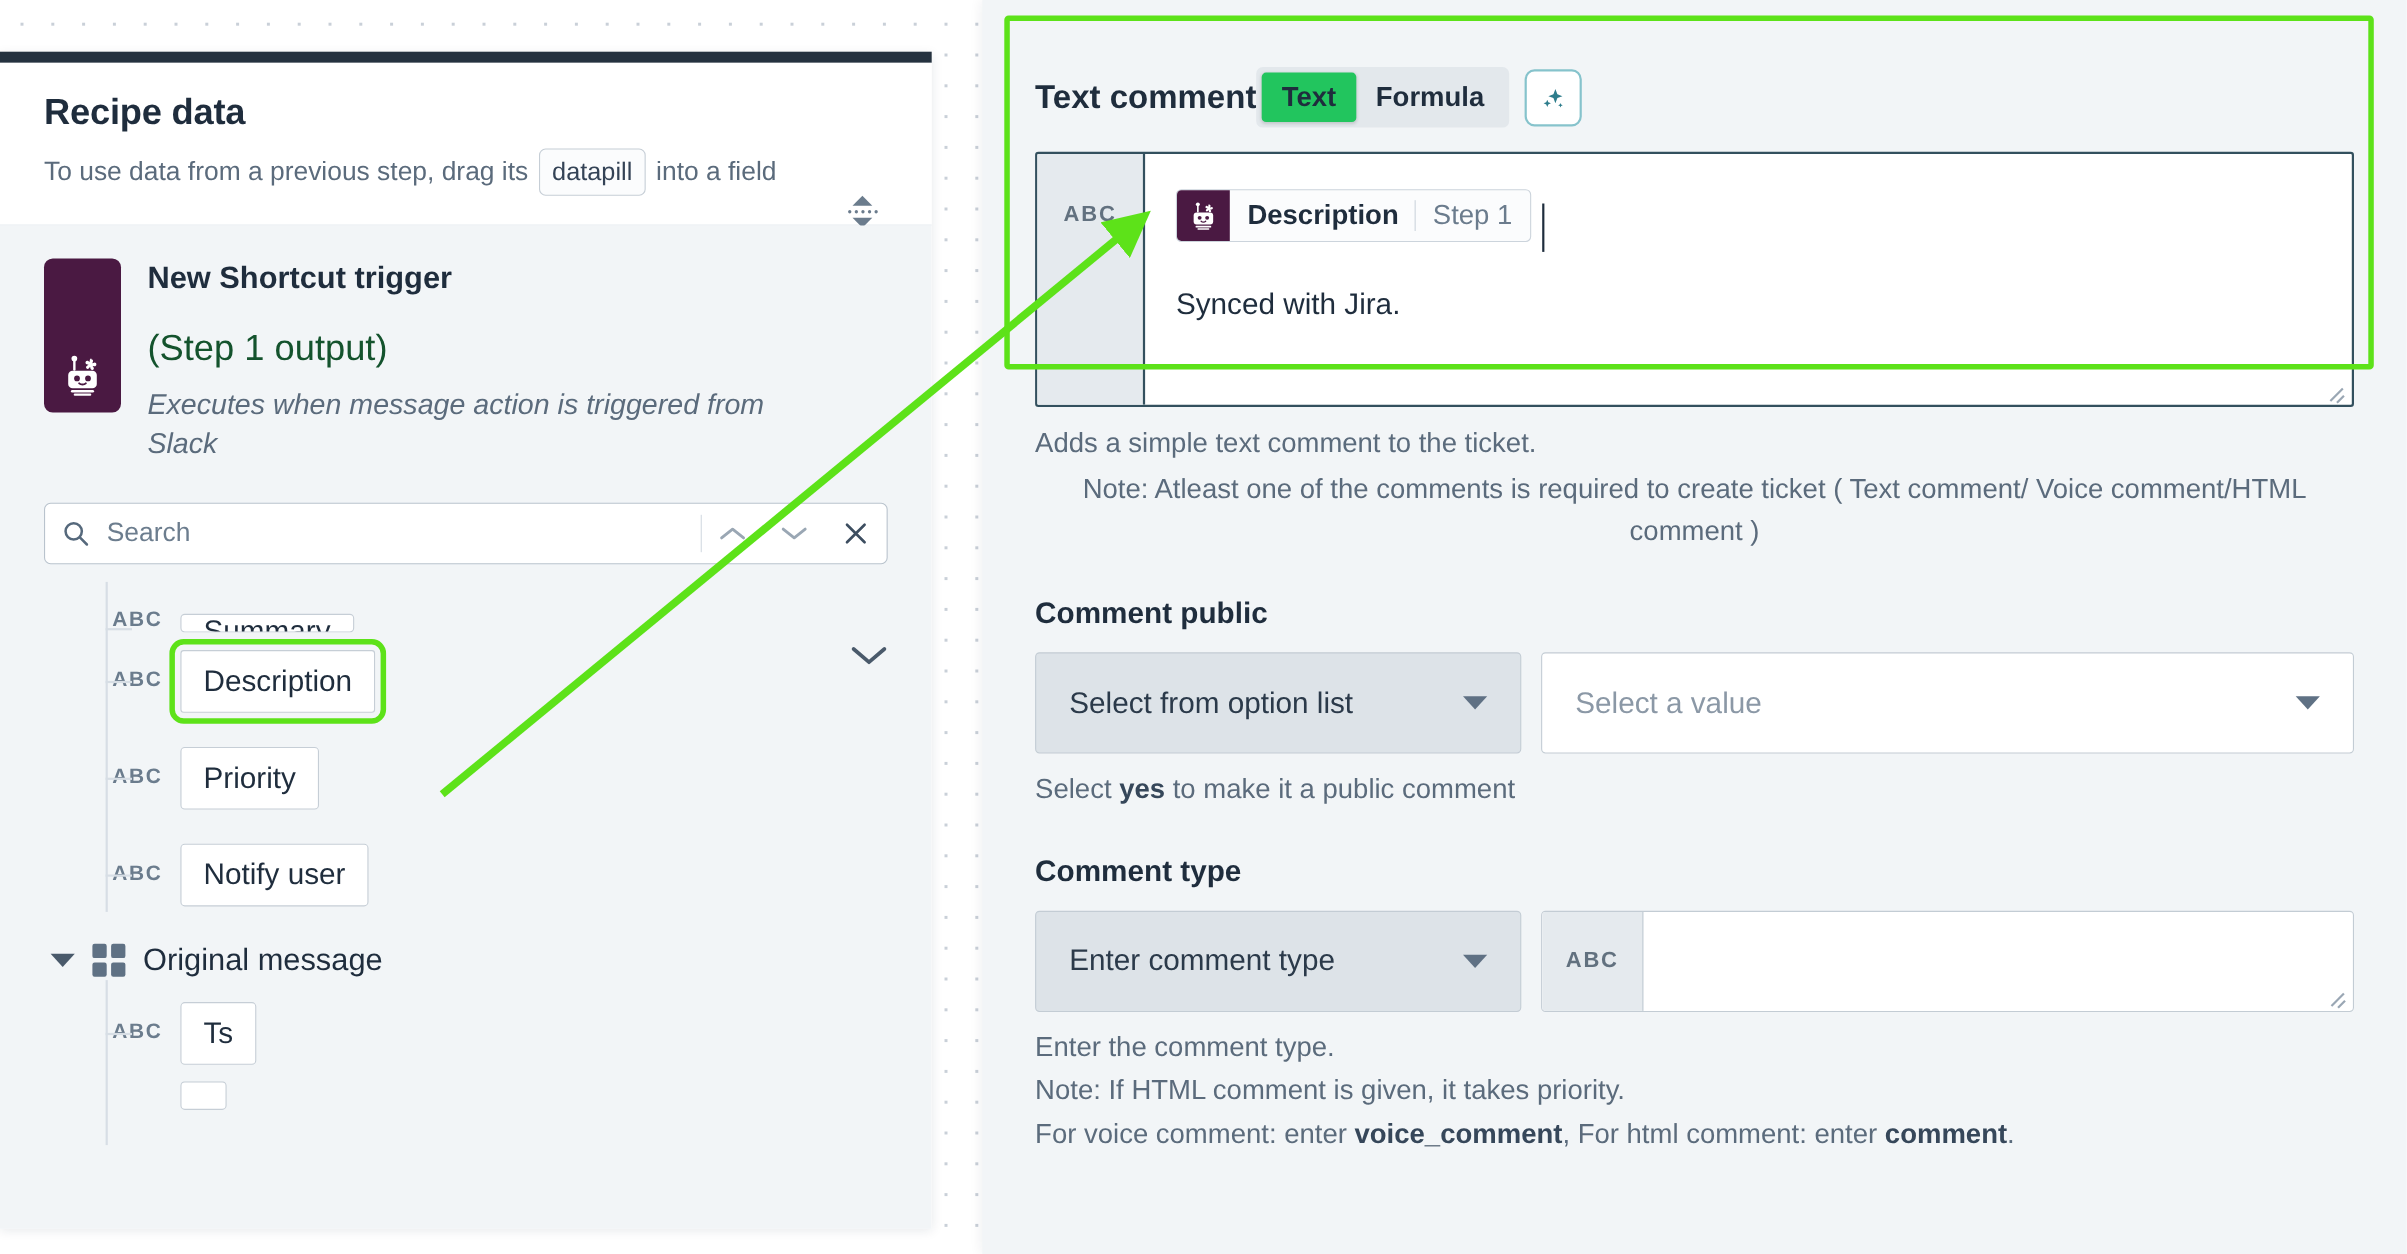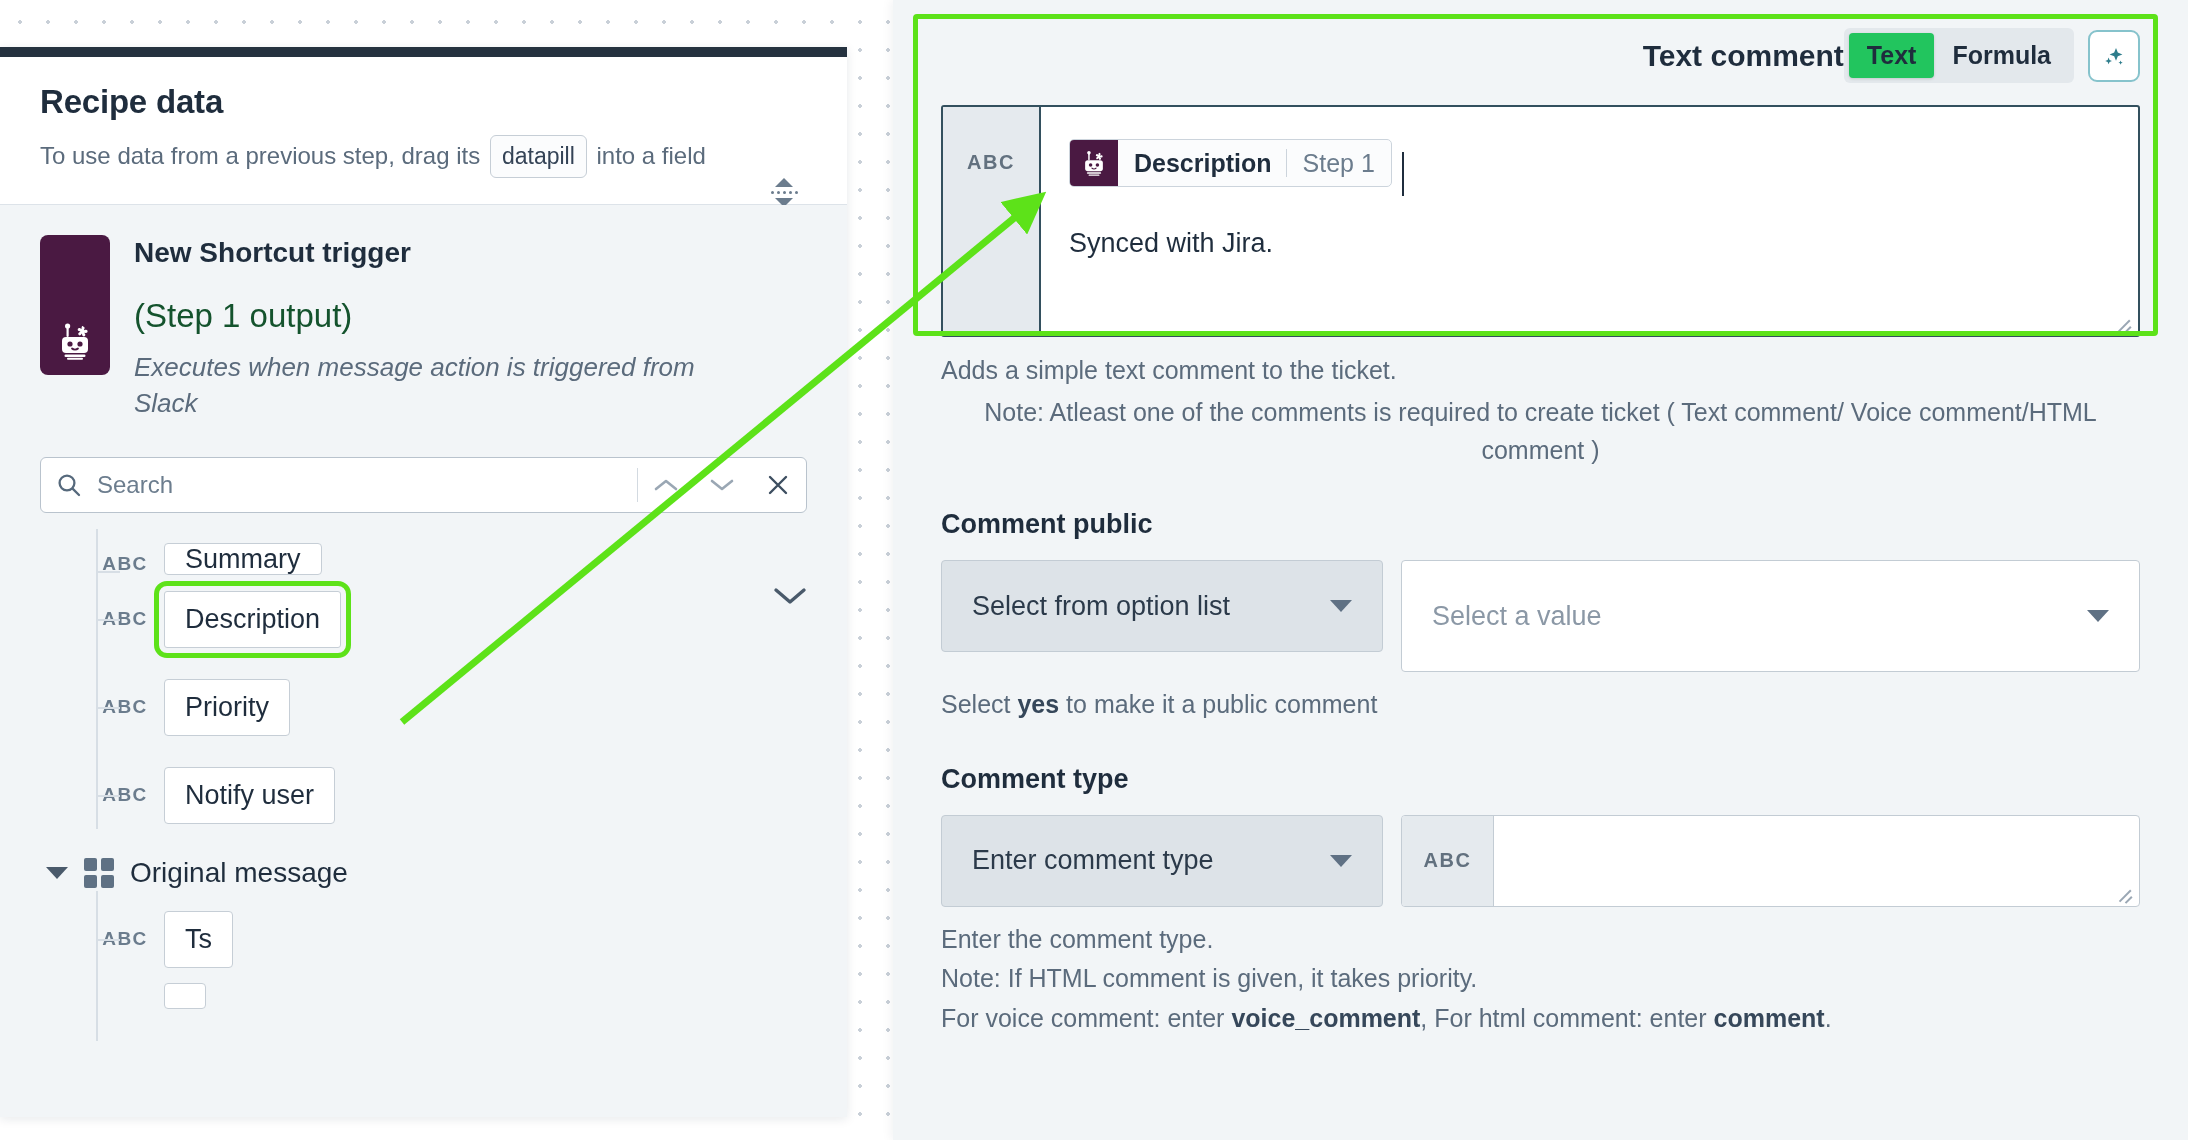--- a/index.html
+++ b/index.html
@@ -111,21 +111,21 @@
   }
   .tree-tick { position:absolute; left: 10px; top: 44px; width: 24px; height:2px; background:#d7dee5; }
   .abc-tag {
     width: 78px; text-align:center; font-size: 19px; letter-spacing: 1.5px;
     color:#6b7c8d; font-weight: 600;
   }
   .pill {
     border:1px solid #c6ced6; border-radius: 4px; background:#fff;
     padding: 12px 20px; font-size: 27px; color:#1f2d3d;
   }
-  .pill.clipped { padding-top: 0; height: 32px; overflow:hidden; }
+  .pill.clipped { padding-top: 0; height: 17px; overflow:hidden; }
   .pill-highlight {
     outline: 5px solid #5de219; outline-offset: 5px; border-radius: 3px;
   }
 
   .group-row { display:flex; align-items:center; gap:16px; margin: 18px 0 0 46px; }
   .caret-down {
     width:0;height:0;border-left:11px solid transparent;border-right:11px solid transparent;
     border-top:12px solid #4a5a6b;
   }
   .grid-icon { display:grid; grid-template-columns: 13px 13px; grid-template-rows: 13px 13px; gap:4px;}
@@ -145,22 +145,23 @@
     background: #f2f5f7;
     box-shadow: -2px 0 10px rgba(20,35,55,.06);
     padding: 0 48px 0 48px;
     overflow: hidden;
   }
   .rp-highlight-box {
     position:absolute; left: 913px; top: 14px; width: 1245px; height: 322px;
     border: 5px solid #5de219; border-radius: 4px; pointer-events:none; z-index: 5;
   }
   .field-header {
-    display:flex; align-items:center; justify-content: flex-end;
+    display:flex; align-items:center; justify-content: flex-start;
     padding-top: 28px;
+    margin-top: 33px;
   }
   .field-title { font-size: 30px; font-weight: bold; color:#1f2d3d; }
   .header-right { display:flex; align-items:center; gap: 14px; }
   .toggle {
     display:flex; background:#e3e8ec; border-radius: 6px; padding: 5px; gap: 0;
   }
   .toggle .seg {
     font-size: 25px; padding: 8px 18px; color:#1f2d3d; border-radius: 4px; font-weight:600;
   }
   .toggle .seg.active { background:#22c55e; box-shadow: 0 1px 3px rgba(0,0,0,.14); }
@@ -210,21 +211,21 @@
   .select-mode {
     width: 442px; height: 92px; background:#dde3e8; border:1px solid #c3ccd4; border-radius:4px;
     display:flex; align-items:center; justify-content: space-between; padding: 0 30px;
     font-size: 27px; color:#2b3a4a;
   }
   .tri-down-small {
     width:0;height:0;border-left:11px solid transparent;border-right:11px solid transparent;
     border-top:12px solid #5f7184;
   }
   .value-select {
-    flex: 1 1 auto; height: 112px; background:#ffffff; border:1px solid #c3ccd4; border-radius:4px;
+    flex: 1 1 auto; height: 92px; background:#ffffff; border:1px solid #c3ccd4; border-radius:4px;
     display:flex; align-items:center; justify-content: space-between; padding: 0 30px;
     font-size: 27px; color:#8b98a6;
   }
   .value-textbox {
     flex:1 1 auto; height: 92px; background:#ffffff; border:1px solid #c3ccd4; border-radius:4px;
     display:flex; align-items: stretch; position: relative; overflow:hidden;
   }
   .value-textbox .abc-col {
     width: 92px; background:#e5eaee; border-right:1px solid #c3ccd4;
     display:flex; align-items:center; justify-content:center;

